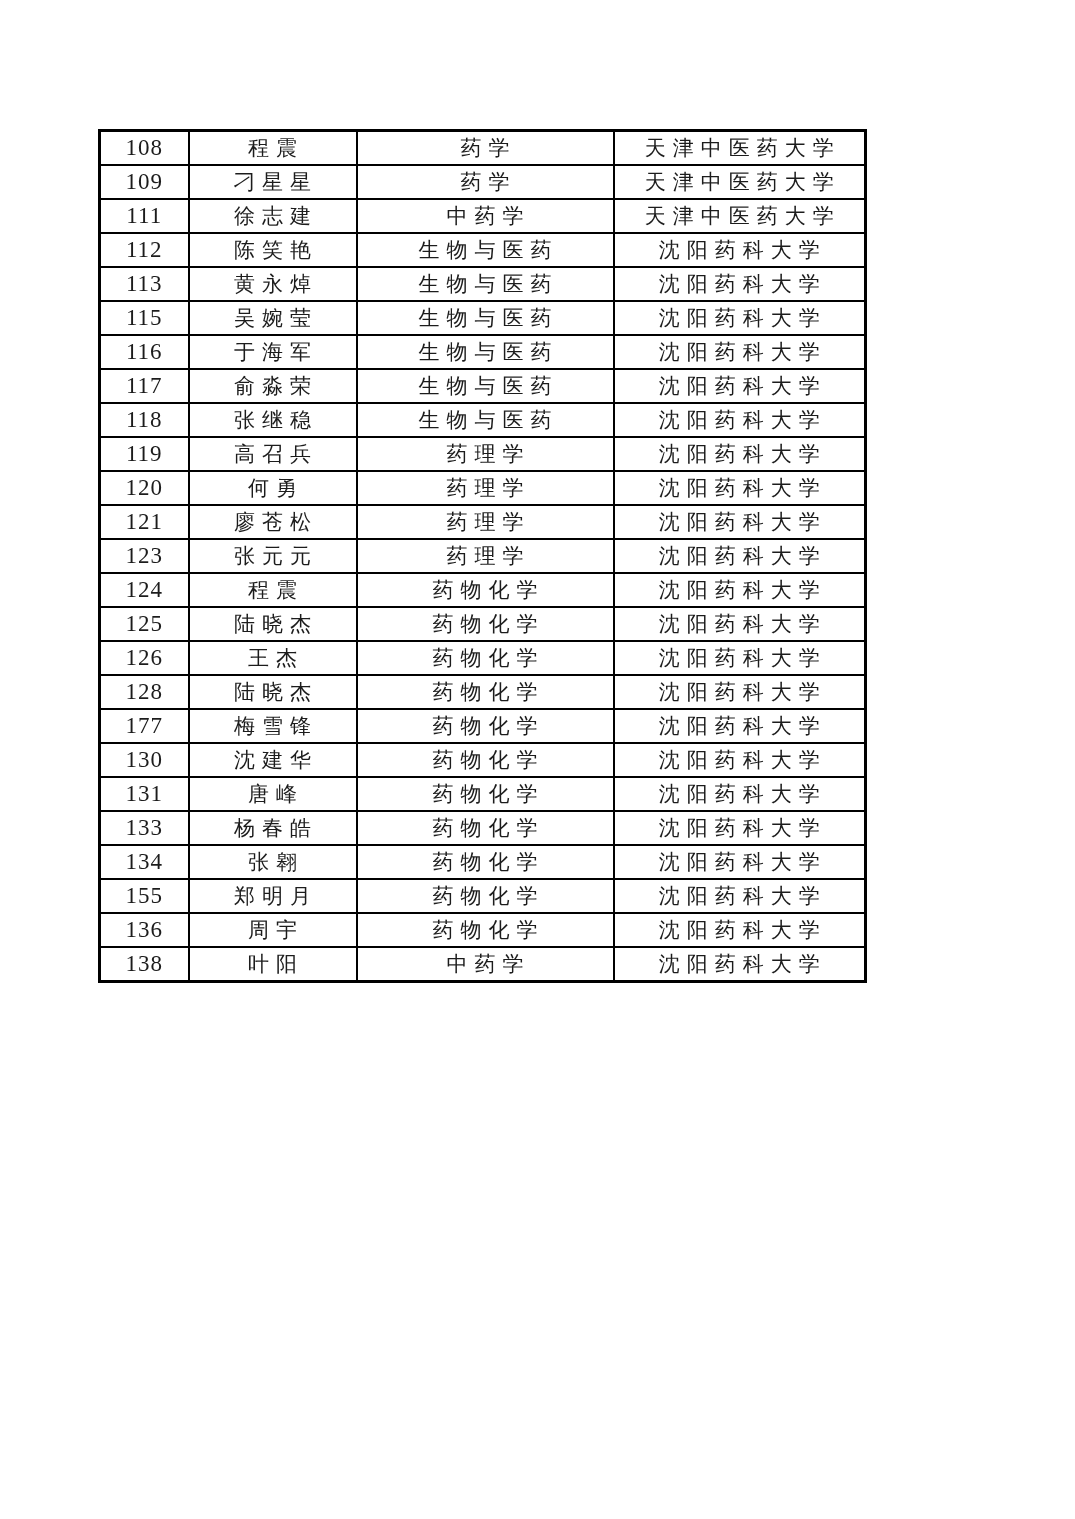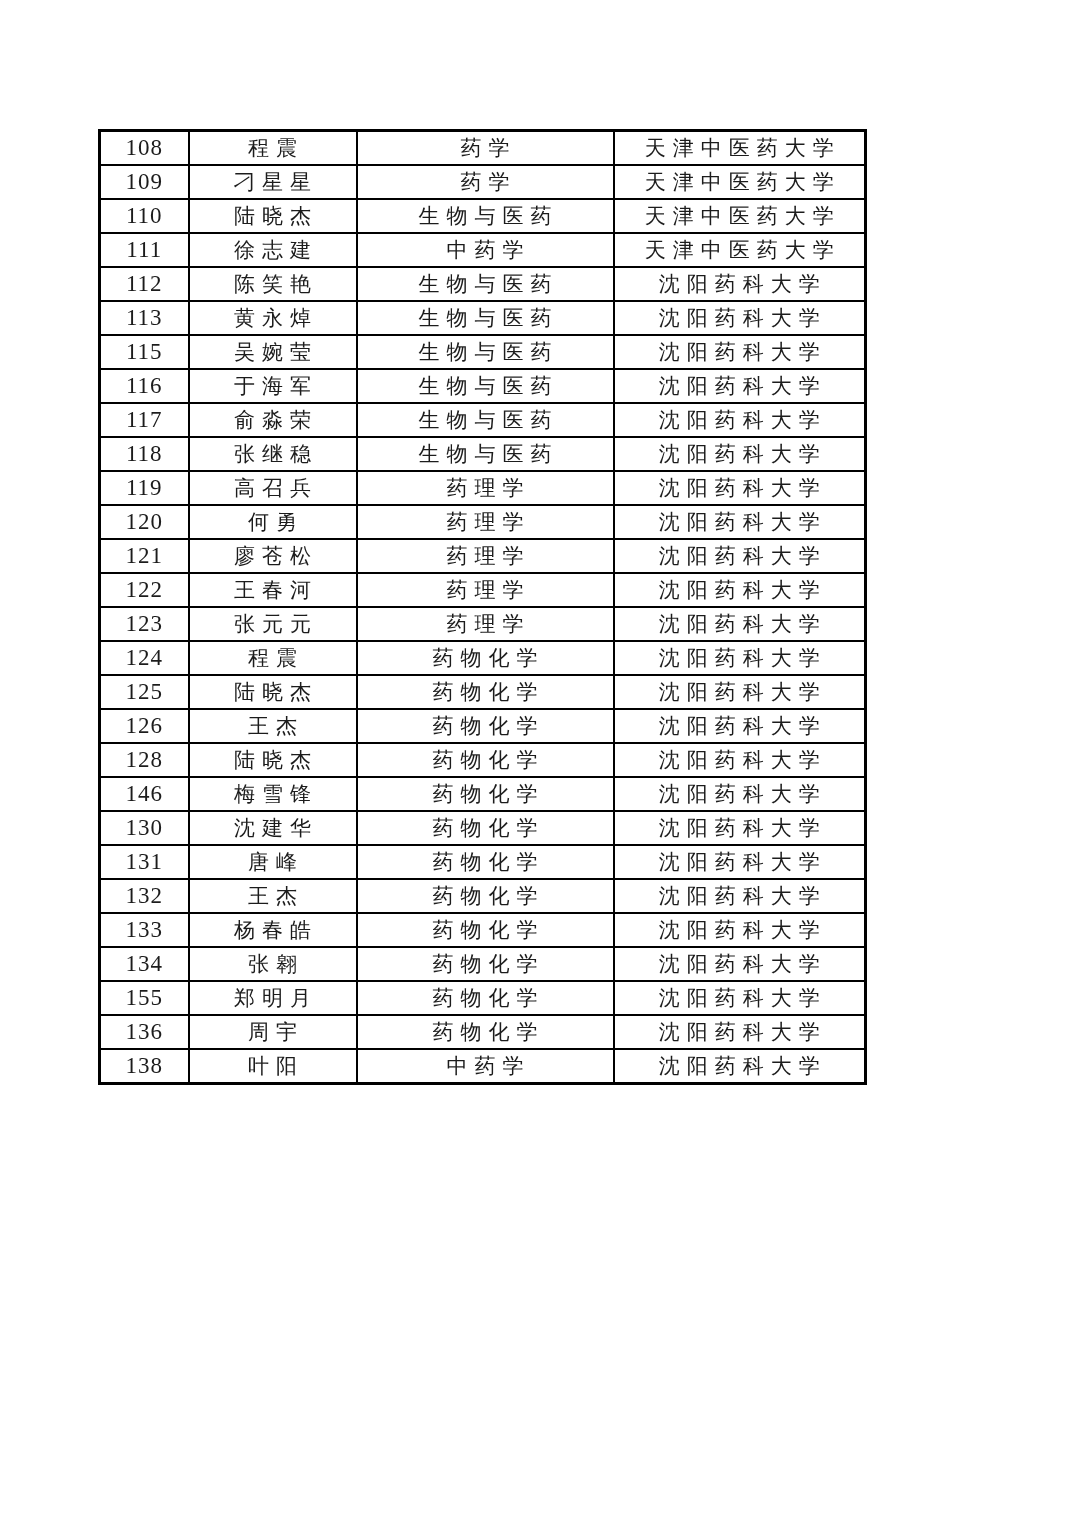--- a/index.html
+++ b/index.html
@@ -71,26 +71,20 @@
             <td class="cjk">药学</td>
             <td class="cjk">天津中医药大学</td>
           </tr>
           <tr>
             <td class="num">109</td>
             <td class="cjk">刁星星</td>
             <td class="cjk">药学</td>
             <td class="cjk">天津中医药大学</td>
           </tr>
           <tr>
-            <td class="num">110</td>
-            <td class="cjk">陆晓杰</td>
-            <td class="cjk">生物与医药</td>
-            <td class="cjk">天津中医药大学</td>
-          </tr>
-          <tr>
             <td class="num">111</td>
             <td class="cjk">徐志建</td>
             <td class="cjk">中药学</td>
             <td class="cjk">天津中医药大学</td>
           </tr>
           <tr>
             <td class="num">112</td>
             <td class="cjk">陈笑艳</td>
             <td class="cjk">生物与医药</td>
             <td class="cjk">沈阳药科大学</td>
@@ -137,26 +131,20 @@
             <td class="cjk">药理学</td>
             <td class="cjk">沈阳药科大学</td>
           </tr>
           <tr>
             <td class="num">121</td>
             <td class="cjk">廖苍松</td>
             <td class="cjk">药理学</td>
             <td class="cjk">沈阳药科大学</td>
           </tr>
           <tr>
-            <td class="num">122</td>
-            <td class="cjk">王春河</td>
-            <td class="cjk">药理学</td>
-            <td class="cjk">沈阳药科大学</td>
-          </tr>
-          <tr>
             <td class="num">123</td>
             <td class="cjk">张元元</td>
             <td class="cjk">药理学</td>
             <td class="cjk">沈阳药科大学</td>
           </tr>
           <tr>
             <td class="num">124</td>
             <td class="cjk">程震</td>
             <td class="cjk">药物化学</td>
             <td class="cjk">沈阳药科大学</td>
@@ -173,40 +161,34 @@
             <td class="cjk">药物化学</td>
             <td class="cjk">沈阳药科大学</td>
           </tr>
           <tr>
             <td class="num">128</td>
             <td class="cjk">陆晓杰</td>
             <td class="cjk">药物化学</td>
             <td class="cjk">沈阳药科大学</td>
           </tr>
           <tr>
-            <td class="num">146</td>
+            <td class="num">177</td>
             <td class="cjk">梅雪锋</td>
             <td class="cjk">药物化学</td>
             <td class="cjk">沈阳药科大学</td>
           </tr>
           <tr>
             <td class="num">130</td>
             <td class="cjk">沈建华</td>
             <td class="cjk">药物化学</td>
             <td class="cjk">沈阳药科大学</td>
           </tr>
           <tr>
             <td class="num">131</td>
             <td class="cjk">唐峰</td>
-            <td class="cjk">药物化学</td>
-            <td class="cjk">沈阳药科大学</td>
-          </tr>
-          <tr>
-            <td class="num">132</td>
-            <td class="cjk">王杰</td>
             <td class="cjk">药物化学</td>
             <td class="cjk">沈阳药科大学</td>
           </tr>
           <tr>
             <td class="num">133</td>
             <td class="cjk">杨春皓</td>
             <td class="cjk">药物化学</td>
             <td class="cjk">沈阳药科大学</td>
           </tr>
           <tr>

